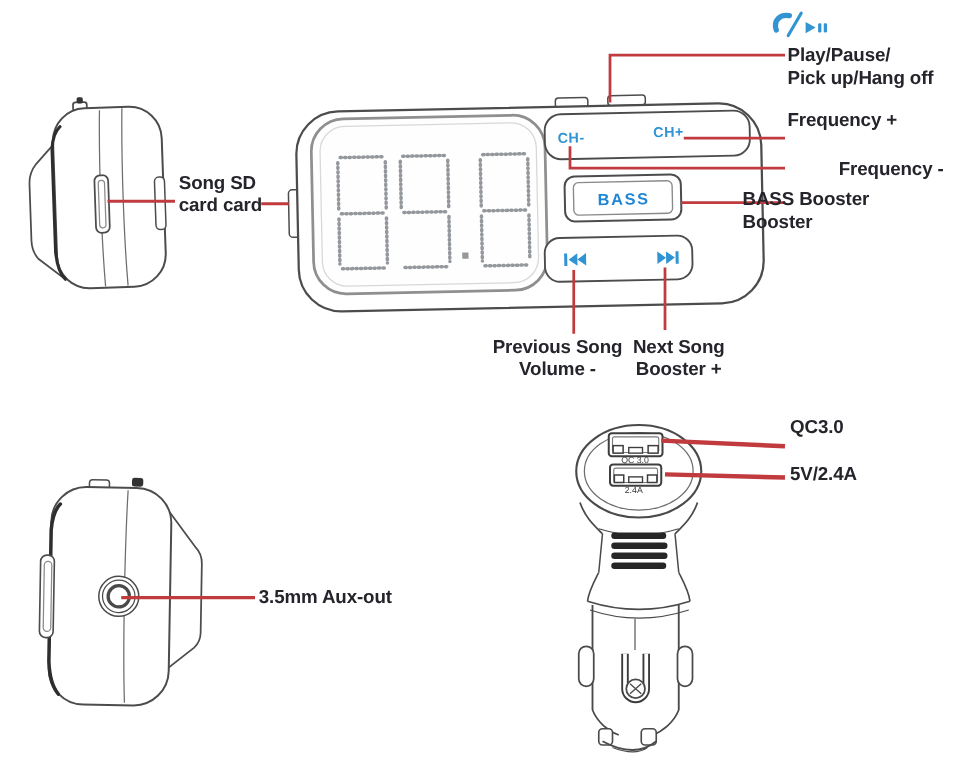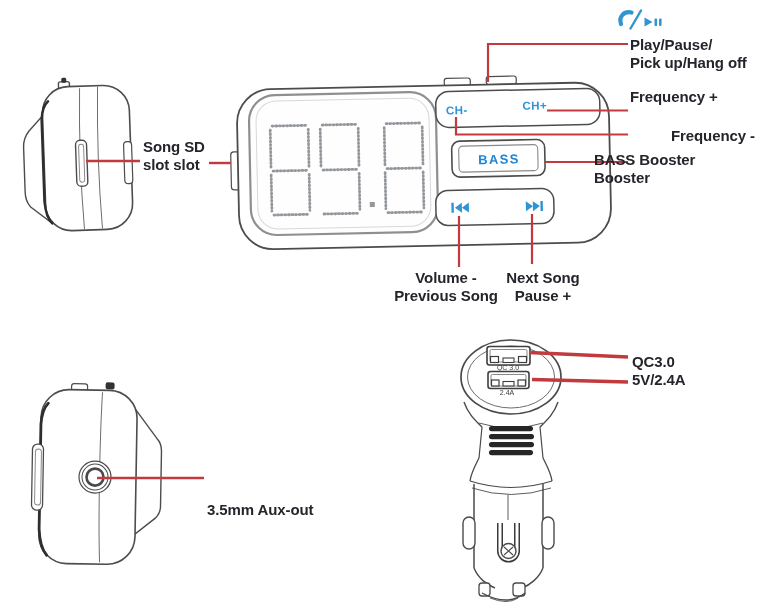--- a/index.html
+++ b/index.html
@@ -211,32 +211,32 @@
 
 <div class="label" style="left:630px;top:127px;margin-left:41px;">Frequency -</div>
 
 <div class="label" style="left:594px;top:151px;">
   <span>BASS Booster</span>
   <span>Booster</span>
 </div>
 
 <div class="label" style="left:143px;top:138px;">
   <span>Song SD</span>
-  <span>slot slot</span>
+  <span>card card</span>
 </div>
 
 <div class="label center" style="left:384px;top:269px;width:124px;">
+  <span>Previous Song</span>
   <span>Volume -</span>
-  <span>Previous Song</span>
 </div>
 
 <div class="label center" style="left:499px;top:269px;width:88px;">
   <span>Next Song</span>
-  <span>Pause +</span>
-</div>
-
-<div class="label" style="left:207px;top:469px;margin-top:32px;">3.5mm Aux-out</div>
-
-<div class="label" style="left:632px;top:353px;">QC3.0</div>
+  <span>Booster +</span>
+</div>
+
+<div class="label" style="left:207px;top:469px;">3.5mm Aux-out</div>
+
+<div class="label" style="left:632px;top:333px;">QC3.0</div>
 
 <div class="label" style="left:632px;top:371px;">5V/2.4A</div>
 
 </div>
 
 </body></html>

